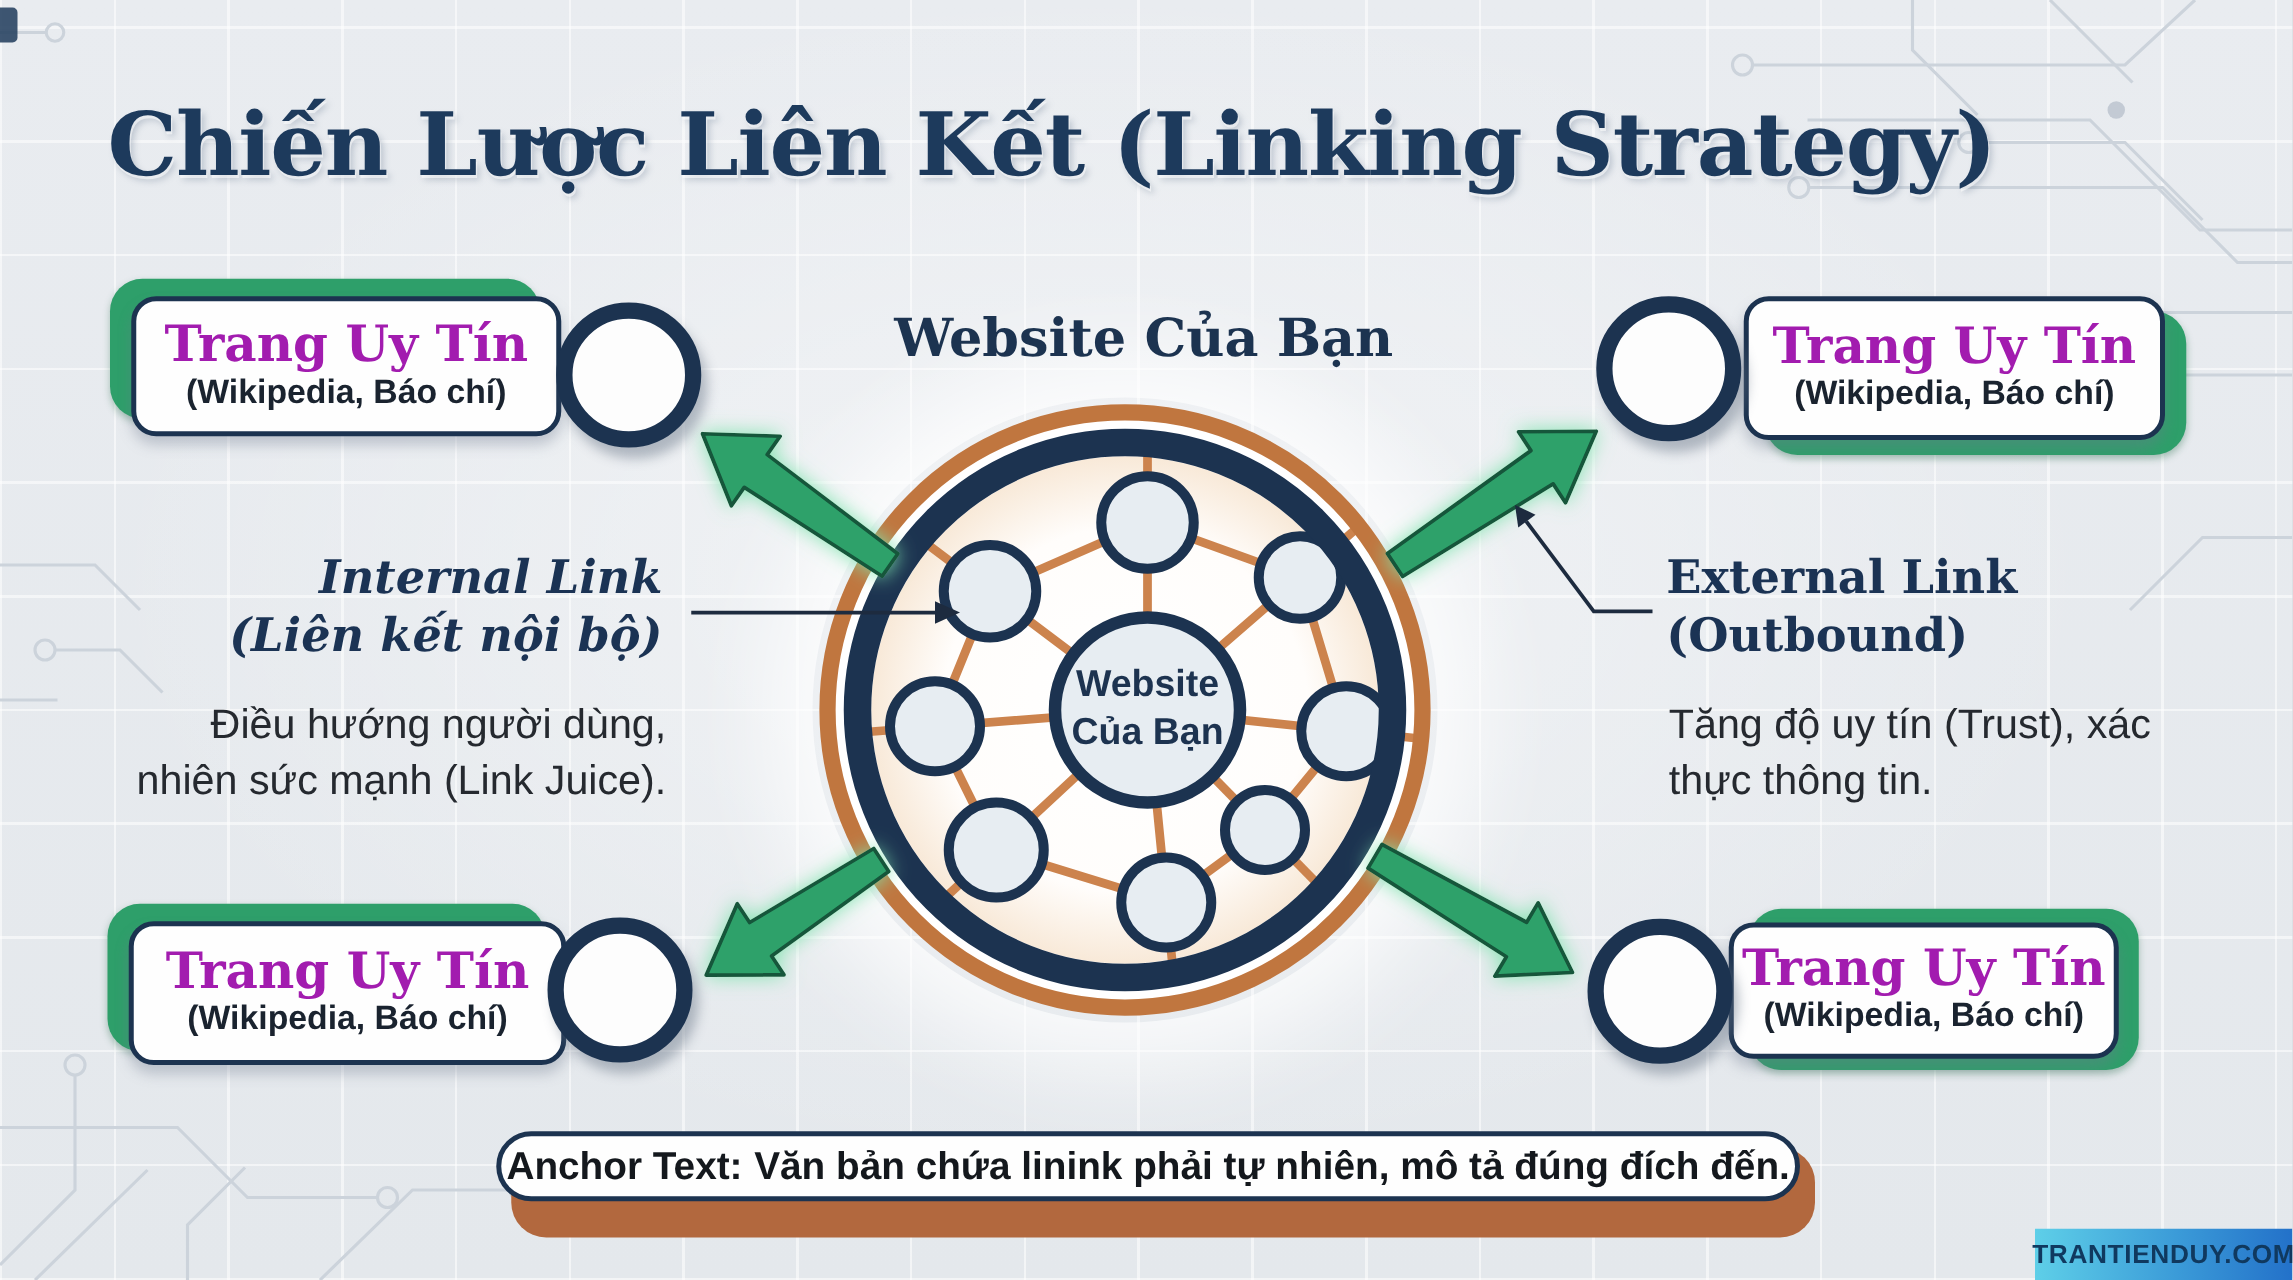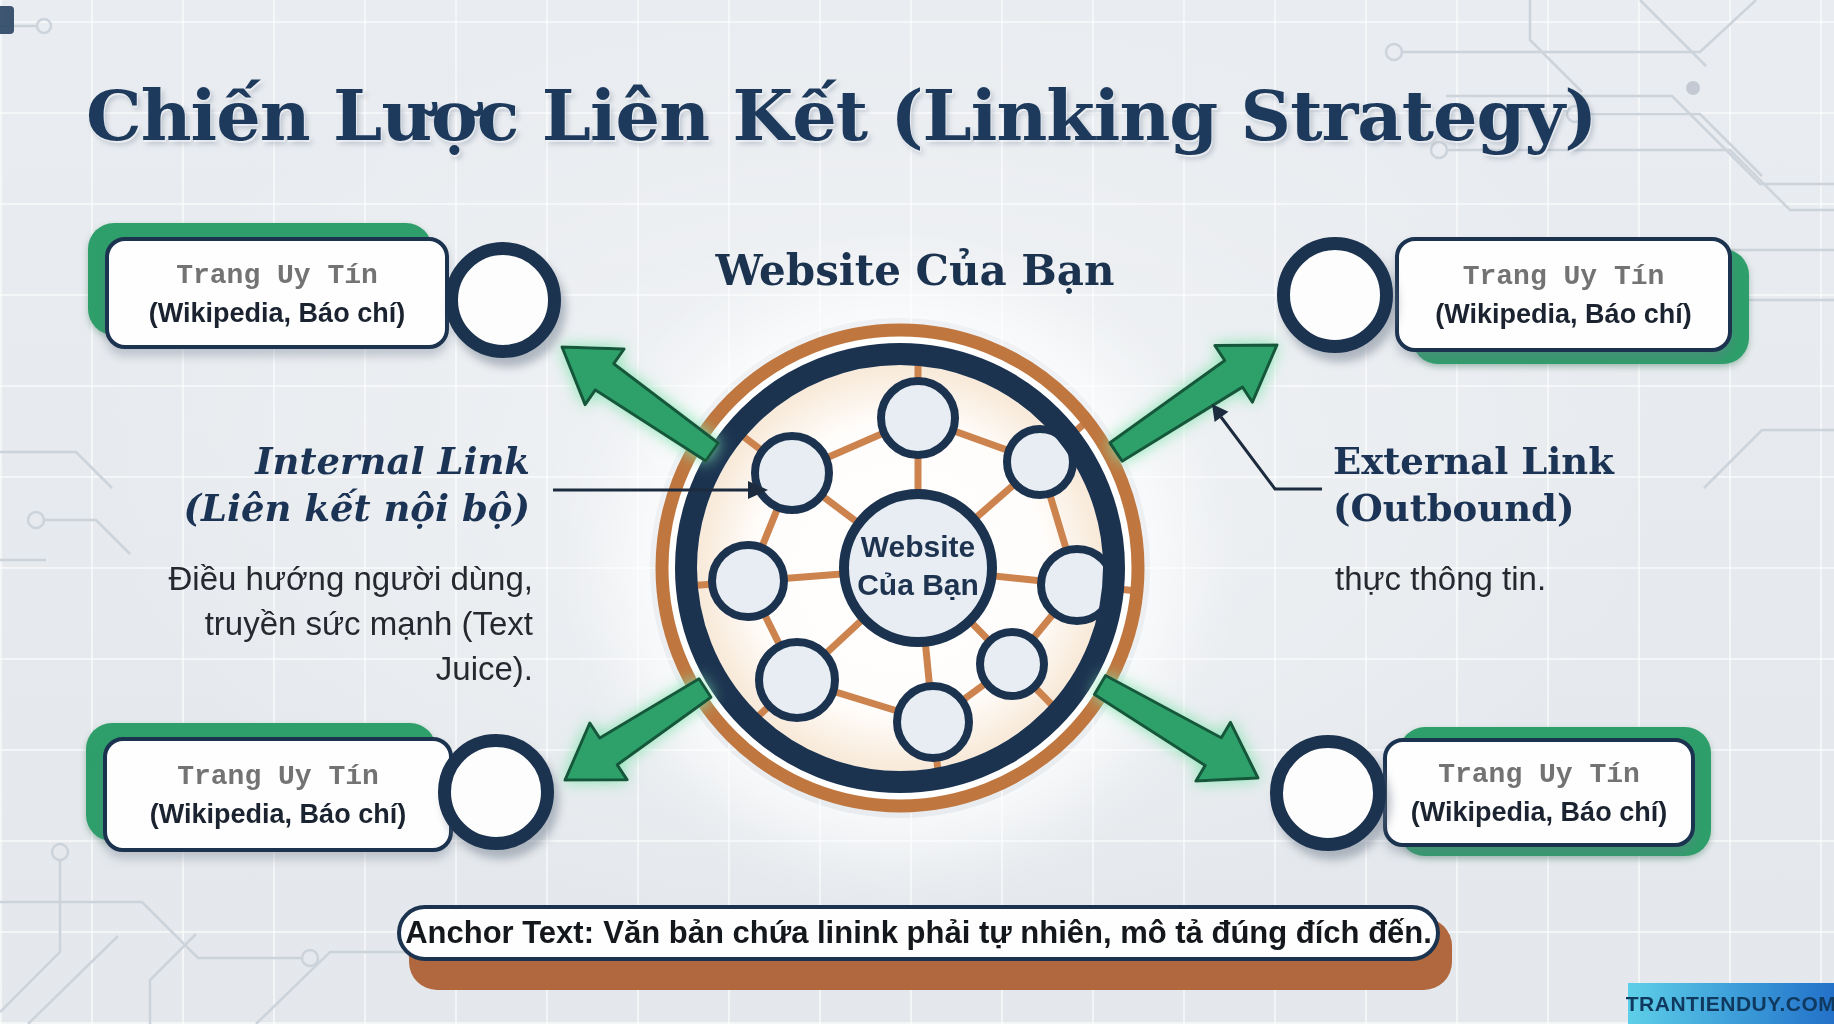--- a/index.html
+++ b/index.html
@@ -20,21 +20,21 @@
     text-shadow:1px 2px 0 rgba(255,255,255,.55), 3px 4px 5px rgba(110,125,150,.35);
   }
 
   
   .green-accent{position:absolute;background:#2e9f6a;border-radius:26px;box-shadow:0 3px 6px rgba(40,110,75,.35);}
   .auth-box{
     position:absolute;background:#fefefe;border:4px solid #1c3350;border-radius:20px;
     display:flex;flex-direction:column;align-items:center;justify-content:center;gap:3px;
     box-shadow:0 7px 10px rgba(110,120,140,.35);
   }
-  .auth-title{font-size:28px;color:#737373;line-height:36px;font-family:Liberation Mono, monospace;}
+  .auth-title{font-size:40px;color:#a21caf;line-height:36px;}
   .auth-sub{font-size:27px;font-weight:700;color:#1a232f;line-height:32px;}
   .auth-circle{
     position:absolute;width:116px;height:116px;border-radius:50%;
     border:13px solid #1c3350;background:#fdfdfd;box-sizing:border-box;
     box-shadow:5px 9px 9px rgba(100,112,130,.45);
   }
 
   
   .side-label{position:absolute;font-size:37px;line-height:47px;color:#1b3354;}
   .side-desc{position:absolute;font-size:33px;line-height:45px;color:#25292f;}
@@ -211,28 +211,29 @@
     <div class="auth-sub">(Wikipedia, Báo chí)</div>
   </div>
   <div class="auth-circle" style="left:1270px;top:735px;"></div>
 
   <div class="side-label slab align-r" style="left:130px;top:438px;width:400px;font-style:italic;">
     <div>Internal Link</div>
     <div>(Liên kết nội bộ)</div>
   </div>
   <div class="side-desc align-r" style="left:100px;top:556px;width:433px;">
     <div>Điều hướng người dùng,</div>
-    <div>truyền sức mạnh (Text Juice).</div>
+    <div>nhiên sức mạnh (Link Juice).</div>
   </div>
 
   <div class="side-label slab align-l" style="left:1333px;top:438px;width:420px;">
     <div>External Link</div>
     <div>(Outbound)</div>
   </div>
   <div class="side-desc align-l" style="left:1335px;top:556px;width:430px;">
+    <div>Tăng độ uy tín (Trust), xác</div>
     <div>thực thông tin.</div>
   </div>
 
   <div class="anchor-shadow"></div>
   <div class="anchor-box">
     <span class="lbl">Anchor Text:</span>
     <span class="txt">Văn bản chứa linink phải tự nhiên, mô tả đúng đích đến.</span>
   </div>
 
   <div class="watermark">

